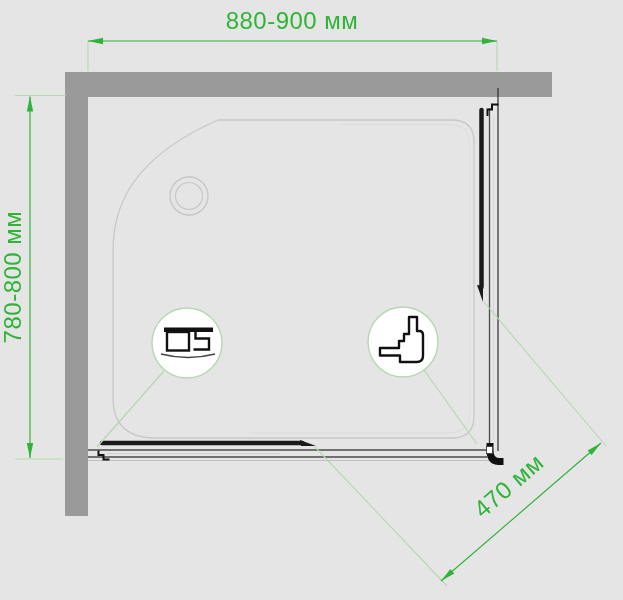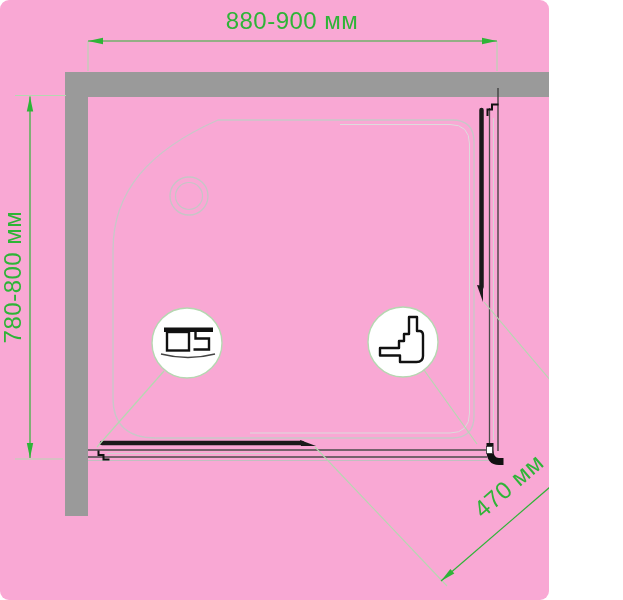--- a/index.html
+++ b/index.html
@@ -1,16 +1,16 @@
 <!DOCTYPE html>
 <html><head>
 <meta charset="utf-8">
 <style>
   html,body{margin:0;padding:0;background:#ffffff;}
-  .stage{width:549px;height:600px;position:relative;background:#f9a8d4;overflow:hidden;border-radius:9px;}
+  .stage{width:623px;height:600px;position:relative;background:#e5e5e5;overflow:hidden;}
   svg{display:block;}
   text.dim{
     font-family:"Liberation Sans", sans-serif;
     font-size:24px;
     letter-spacing:0.5px;
     fill:#2eb437;
   }
 </style>
 </head>
 <body>

